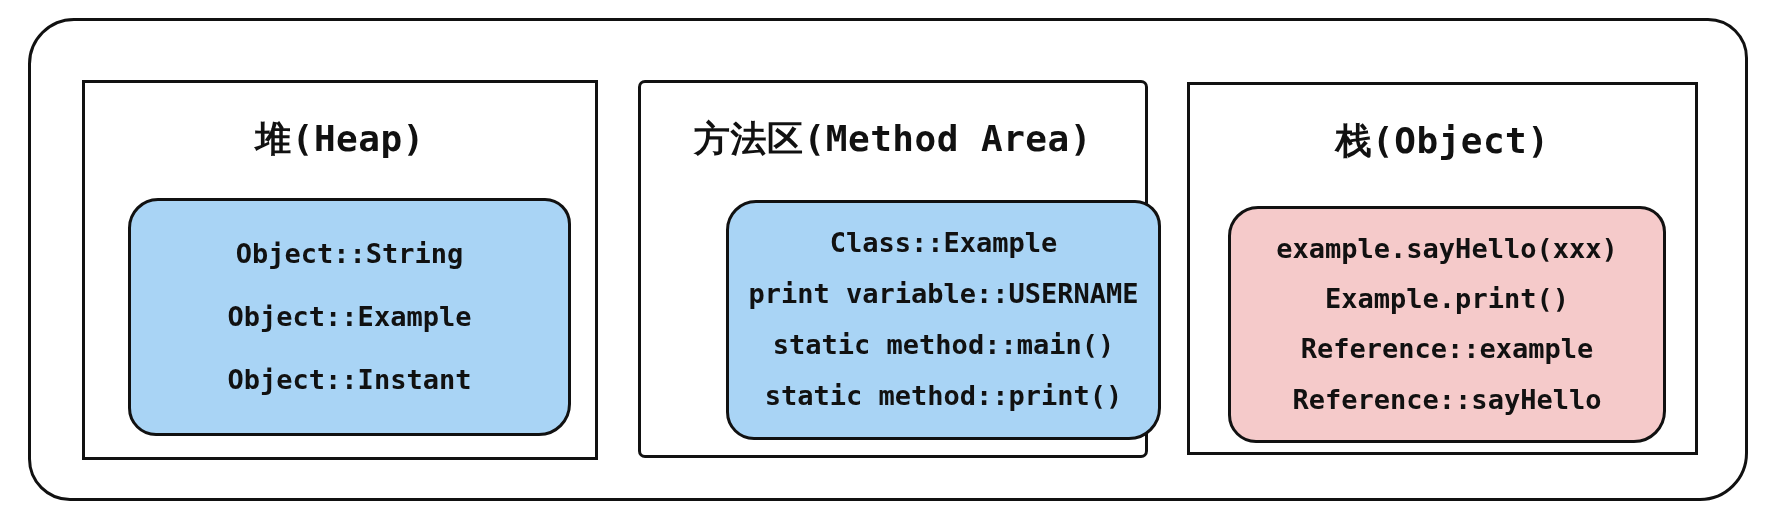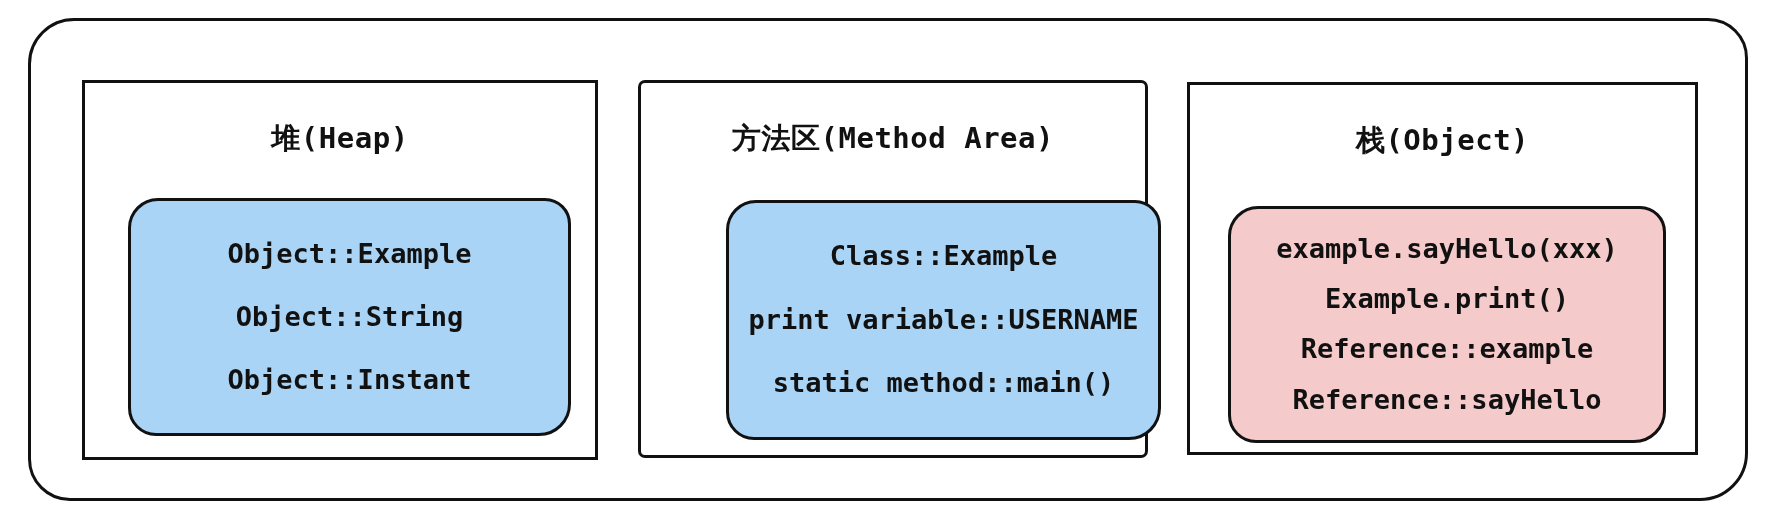--- a/index.html
+++ b/index.html
@@ -39,21 +39,21 @@
 
   .section-title {
     position: absolute;
     left: 0;
     right: 0;
     top: 0;
     height: 112px;
     display: flex;
     align-items: center;
     justify-content: center;
-    font-size: 29px;
+    font-size: 36px;
     font-weight: 700;
     letter-spacing: 0.5px;
     white-space: nowrap;
   }
   .memory-block {
     position: absolute;
     box-sizing: border-box;
     border: 3.5px solid #111111;
     border-radius: 30px 26px 32px 28px;
     display: flex;
@@ -76,32 +76,33 @@
 </head>
 <body>
 
 <div class="canvas">
 
   <div class="outer-frame"></div>
 
   <div class="section heap">
     <div class="section-title">堆(Heap)</div>
     <div class="memory-block" style="background-color: rgb(169, 212, 245);">
+      <div class="memory-item">Object::String</div>
       <div class="memory-item">Object::Example</div>
-      <div class="memory-item">Object::String</div>
       <div class="memory-item">Object::Instant</div>
     </div>
   </div>
 
   <div class="section method">
     <div class="section-title">方法区(Method Area)</div>
     <div class="memory-block" style="background-color: rgb(169, 212, 245); margin-left: 46px;">
       <div class="memory-item">Class::Example</div>
       <div class="memory-item">print variable::USERNAME</div>
       <div class="memory-item">static method::main()</div>
+      <div class="memory-item">static method::print()</div>
     </div>
   </div>
 
   <div class="section stack">
     <div class="section-title">栈(Object)</div>
     <div class="memory-block" style="background-color: rgb(245, 202, 202); margin-top: 8px;">
       <div class="memory-item">example.sayHello(xxx)</div>
       <div class="memory-item">Example.print()</div>
       <div class="memory-item">Reference::example</div>
       <div class="memory-item">Reference::sayHello</div>

